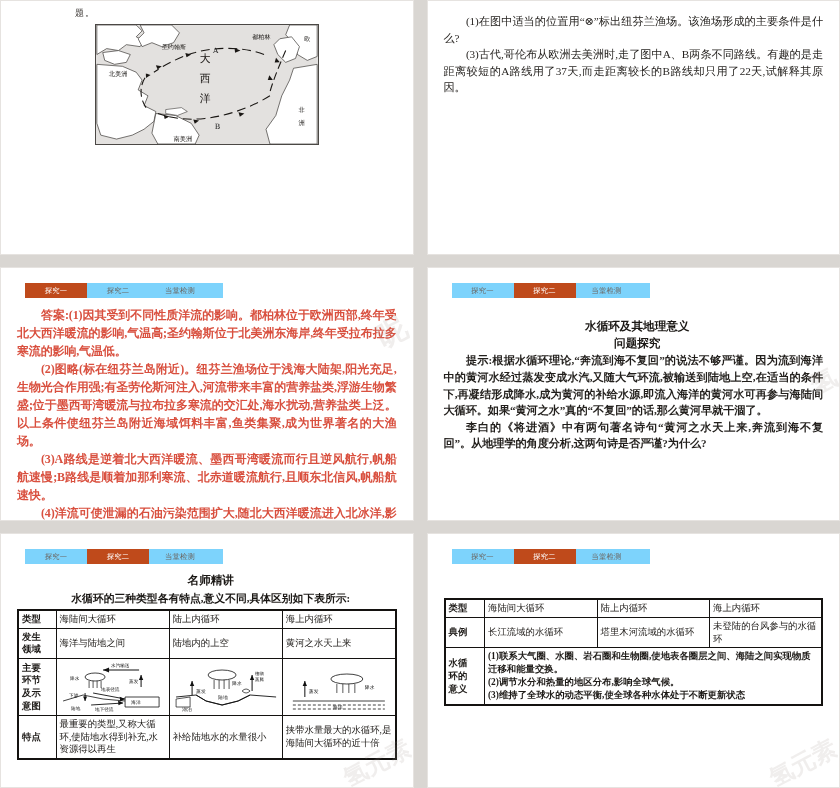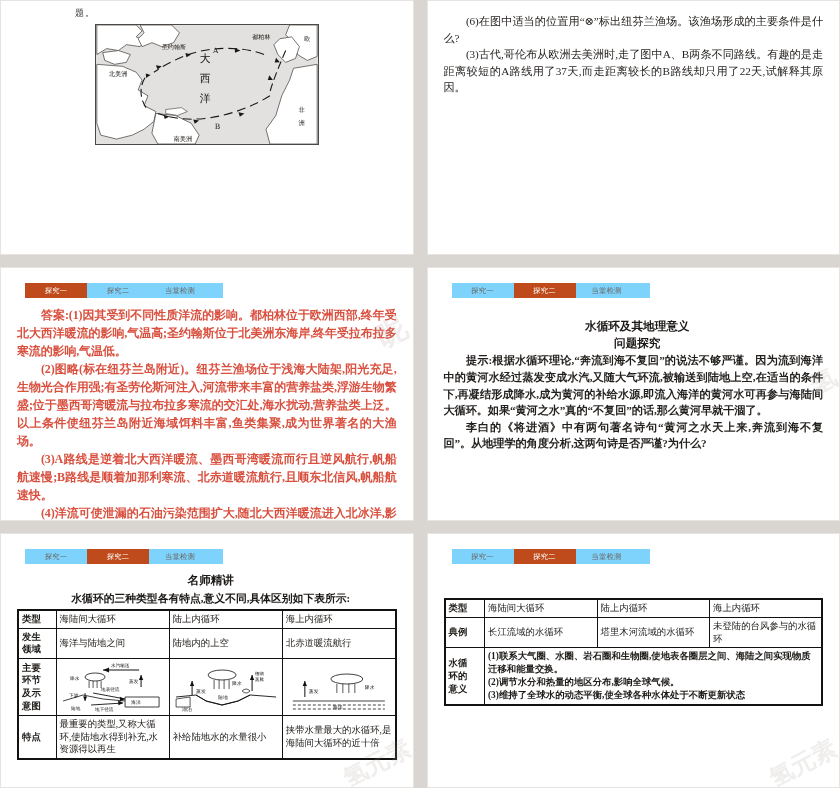--- a/index.html
+++ b/index.html
@@ -185,21 +185,21 @@
         <text x="211" y="16" font-size="6.2" font-family="DejaVu Sans, sans-serif" fill="#1a1714">欧</text>
         <text x="158" y="14" font-size="6.2" font-family="DejaVu Sans, sans-serif" fill="#1a1714">都柏林</text>
         <text x="66" y="24" font-size="6.2" font-family="DejaVu Sans, sans-serif" fill="#1a1714">圣约翰斯</text>
       </svg>
     </div>
   </div>
 
   <div class="slide">
     <div class="spacer8"></div>
     <div class="body-text">
-      <p>(6)在图中适当的位置用“⊗”标出纽芬兰渔场。该渔场形成的主要条件是什么?</p>
+      <p>(1)在图中适当的位置用“⊗”标出纽芬兰渔场。该渔场形成的主要条件是什么?</p>
       <p>(3)古代,哥伦布从欧洲去美洲时,走了图中A、B两条不同路线。有趣的是走距离较短的A路线用了37天,而走距离较长的B路线却只用了22天,试解释其原因。</p>
     </div>
   </div>
 
   <div class="slide">
     <div class="tabbar">
       <div class="tab active">探究一</div>
       <div class="tab">探究二</div>
       <div class="tab">当堂检测</div>
     </div>
@@ -243,21 +243,21 @@
           <tr>
         <td class="rh">类型</td>
         <td>海陆间大循环</td>
         <td>陆上内循环</td>
         <td>海上内循环</td>
       </tr>
       <tr>
         <td class="rh">发生<br>领域</td>
         <td>海洋与陆地之间</td>
         <td>陆地内的上空</td>
-        <td>北赤道暖流航行</td>
+        <td>黄河之水天上来</td>
       </tr>
       <tr>
         <td class="rh">主要<br>环节<br>及示<br>意图</td>
         <td class="diagcell">
           <svg viewBox="0 0 100 52" xmlns="http://www.w3.org/2000/svg">
             <rect width="100" height="52" fill="#fff"></rect>
             <line x1="40" y1="9" x2="76" y2="9" stroke="#111" stroke-width="1"></line>
             <path d="M40,9 l6,-2.4 l0,4.8 Z" fill="#111"></path>
             <text x="48" y="6" font-size="4.6" font-family="DejaVu Sans,sans-serif" fill="#111">水汽输送</text>
             <ellipse cx="32" cy="16" rx="10" ry="4" fill="none" stroke="#111" stroke-width="0.8"></ellipse>

